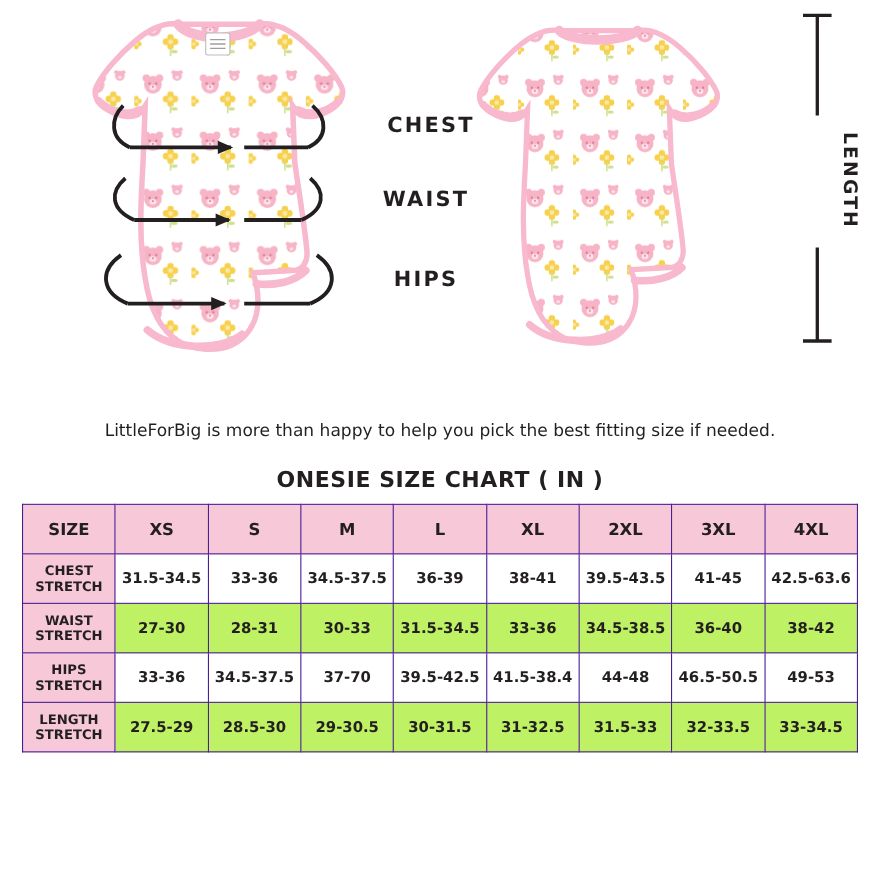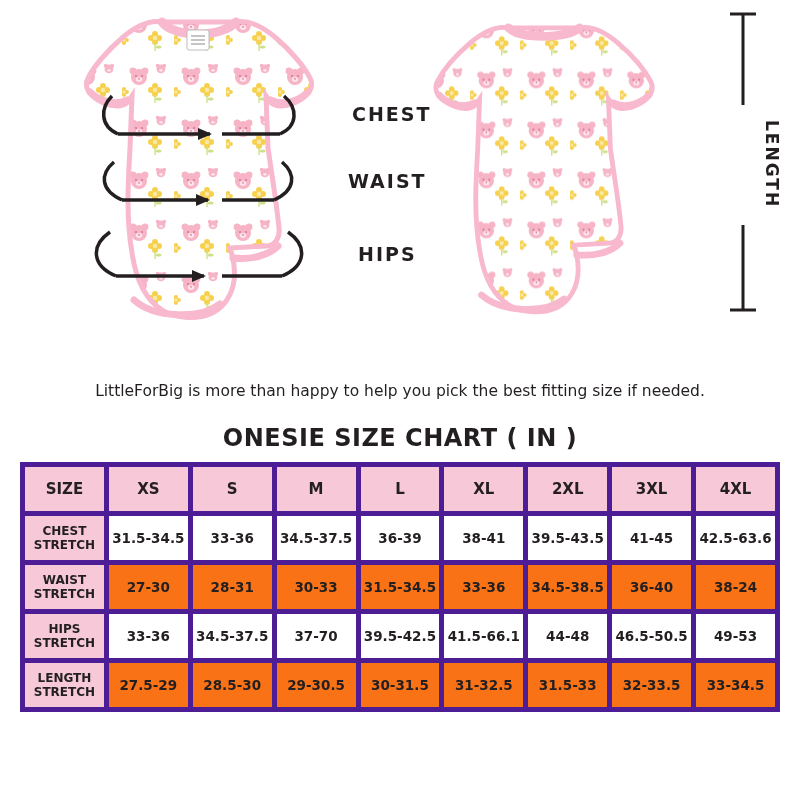--- a/index.html
+++ b/index.html
@@ -68,56 +68,56 @@
   }
   .help-text .email {
     color: #e8242a;
   }
 
   
   .chart-title {
     text-align: center;
     font-family: "DejaVu Sans", sans-serif;
     font-weight: bold;
-    font-size: 24px;
+    font-size: 20px;
     letter-spacing: 0.5px;
     margin-top: 20px;
     margin-bottom: 10px;
     color: #231f20;
   }
 
   table.size-chart {
     border-collapse: collapse;
     margin: 0 auto;
     width: 760px;
     table-layout: fixed;
   }
   table.size-chart td,
   table.size-chart th {
-    border: 5px solid #4c1d95;
+    border: 1px solid #4c1d95;
     text-align: center;
     vertical-align: middle;
     font-family: "DejaVu Sans", sans-serif;
     font-size: 13.5px;
     font-weight: bold;
     height: 42px;
     color: #231f20;
   }
   table.size-chart th {
     background: #f6c8d8;
     font-size: 15px;
   }
   table.size-chart td.rowhead {
     background: #f6c8d8;
     font-size: 12px;
     line-height: 14px;
     width: 88px;
   }
   table.size-chart td.cell-white { background: #ffffff; }
-  table.size-chart td.cell-pink  { background: #f97316; }
+  table.size-chart td.cell-pink  { background: #bef264; }
 
   table.size-chart tr.r-height td.cell-white,
   table.size-chart tr.r-height td.cell-pink {
     font-size: 13px;
   }
 </style>
 </head>
 <body>
 
 <div class="illustration">
@@ -297,33 +297,33 @@
         <div>WAIST</div>
         <div>STRETCH</div>
       </td>
       <td class="cell-pink">27-30</td>
       <td class="cell-pink">28-31</td>
       <td class="cell-pink">30-33</td>
       <td class="cell-pink">31.5-34.5</td>
       <td class="cell-pink">33-36</td>
       <td class="cell-pink">34.5-38.5</td>
       <td class="cell-pink">36-40</td>
-      <td class="cell-pink">38-24</td>
+      <td class="cell-pink">38-42</td>
     </tr>
 
     <tr class="r-hips">
       <td class="rowhead">
         <div>HIPS</div>
         <div>STRETCH</div>
       </td>
       <td class="cell-white">33-36</td>
       <td class="cell-white">34.5-37.5</td>
       <td class="cell-white">37-70</td>
       <td class="cell-white">39.5-42.5</td>
-      <td class="cell-white">41.5-66.1</td>
+      <td class="cell-white">41.5-38.4</td>
       <td class="cell-white">44-48</td>
       <td class="cell-white">46.5-50.5</td>
       <td class="cell-white">49-53</td>
     </tr>
 
     <tr class="r-length">
       <td class="rowhead">
         <div>LENGTH</div>
         <div>STRETCH</div>
       </td>

